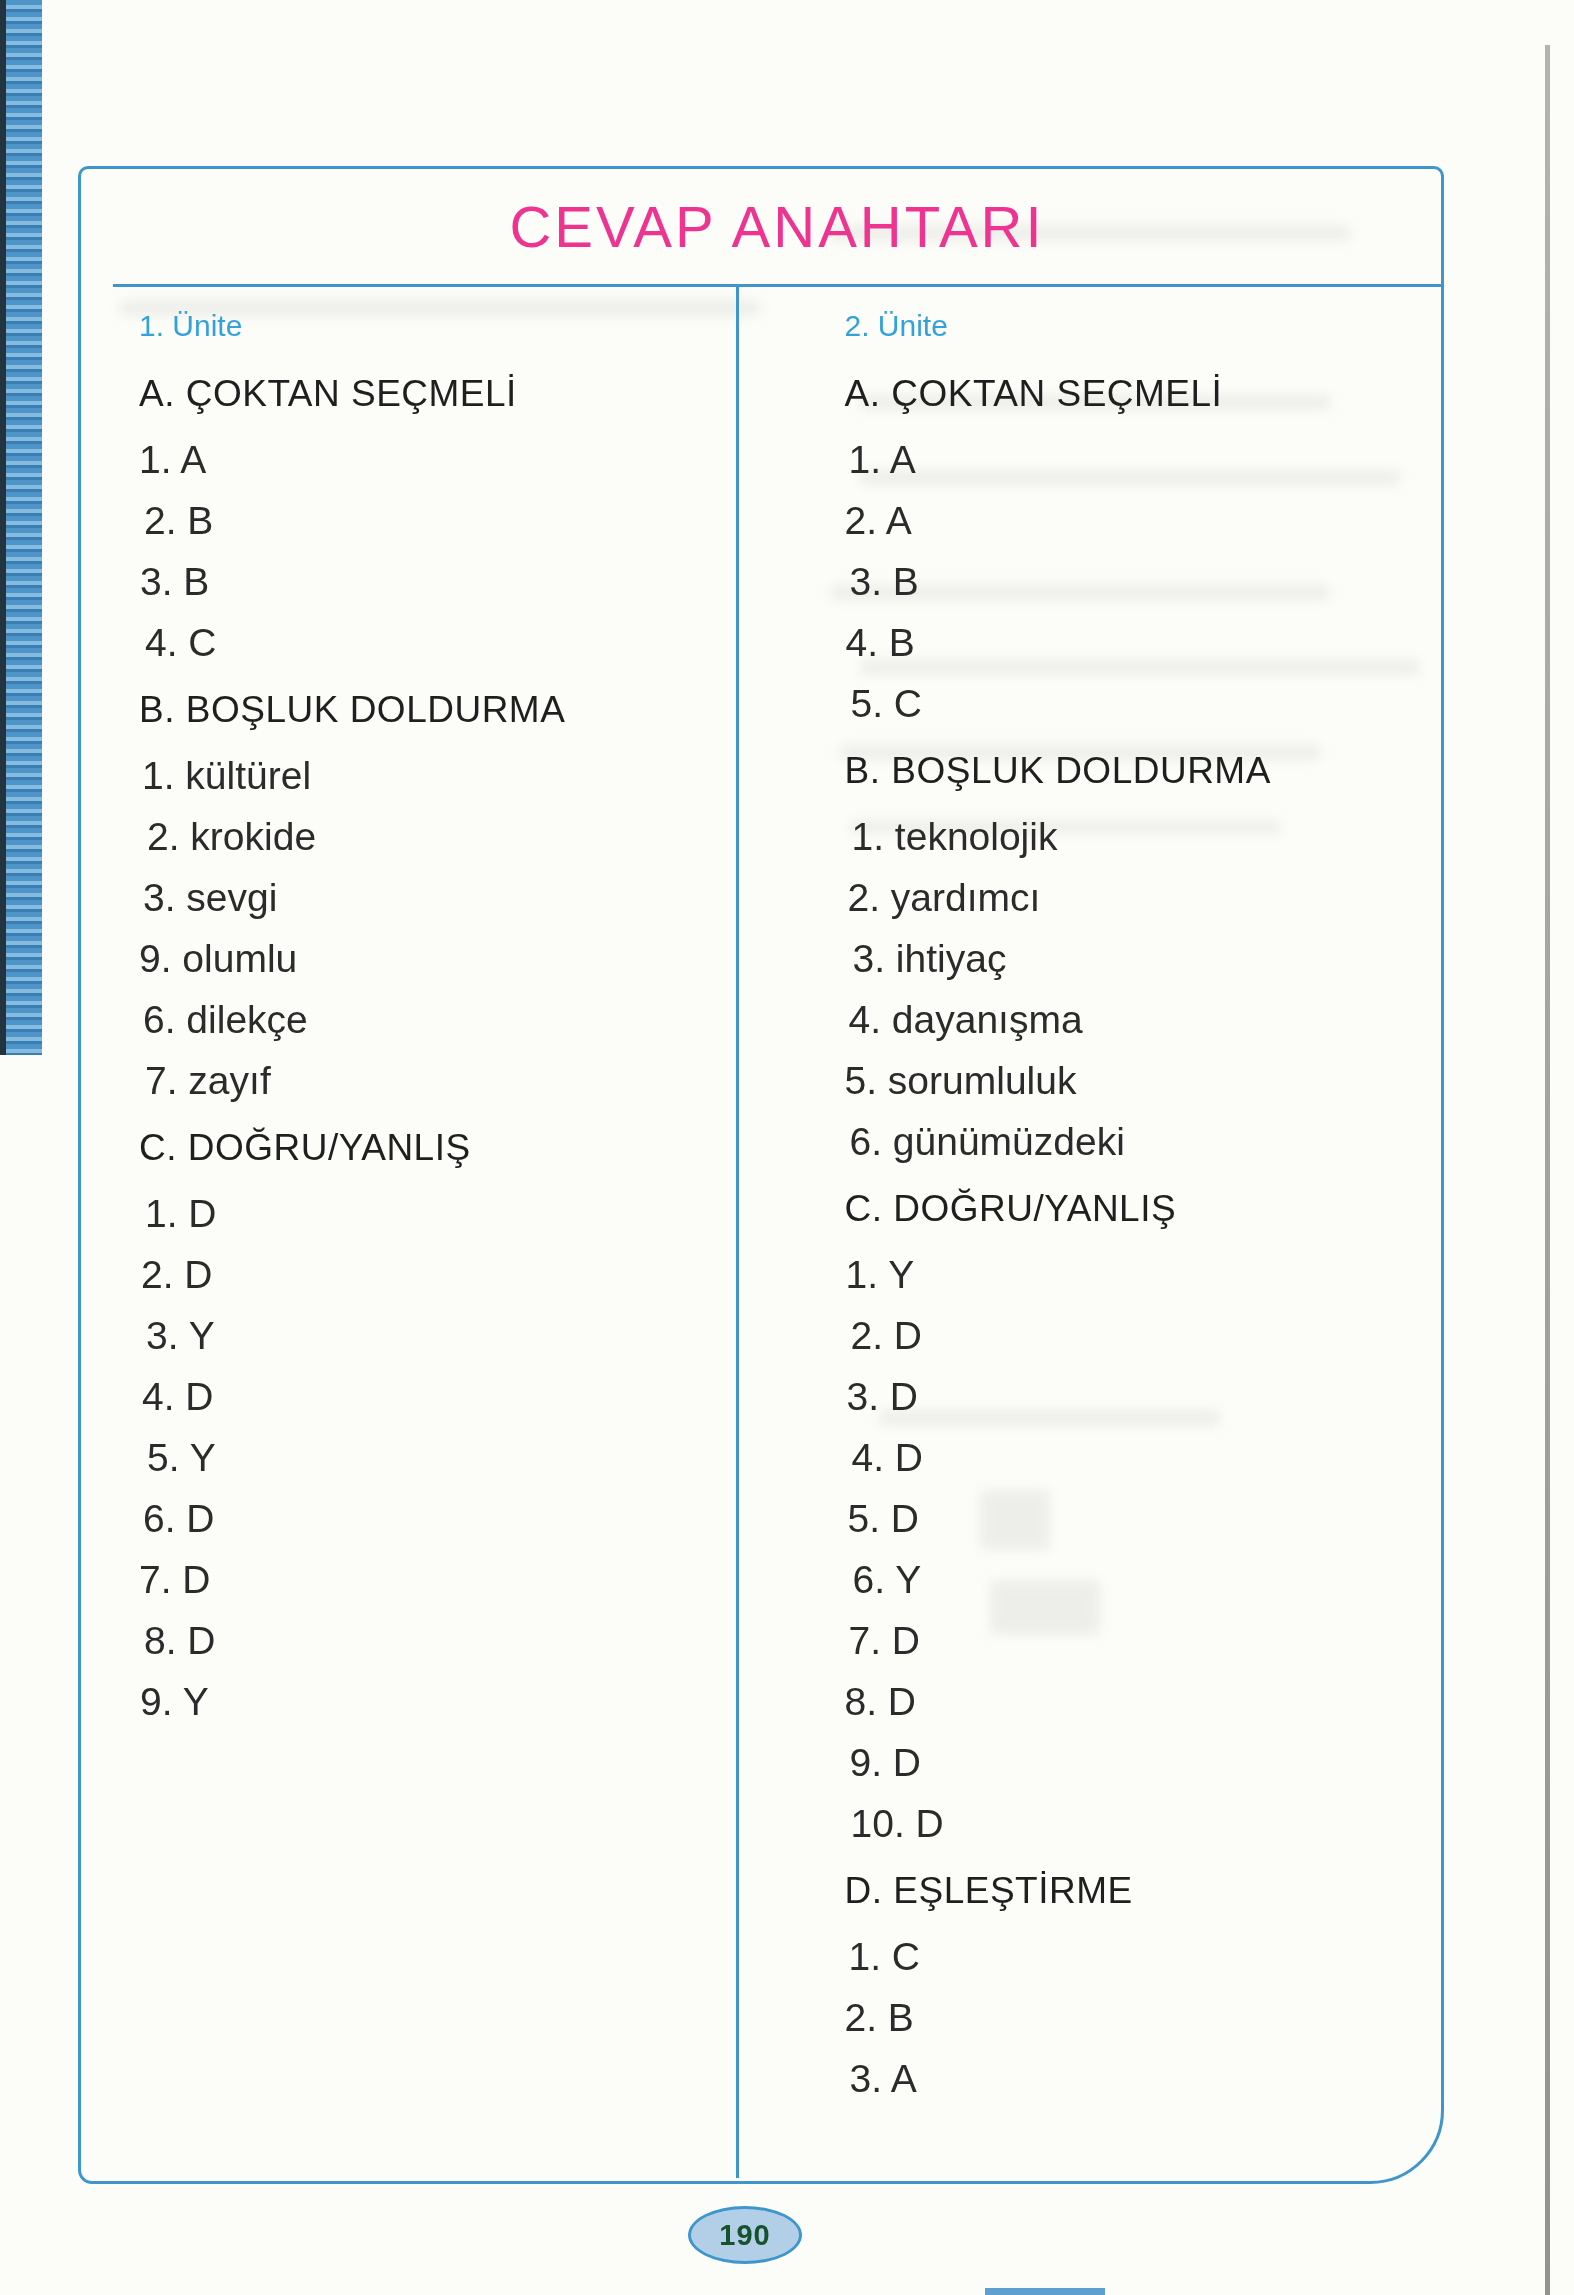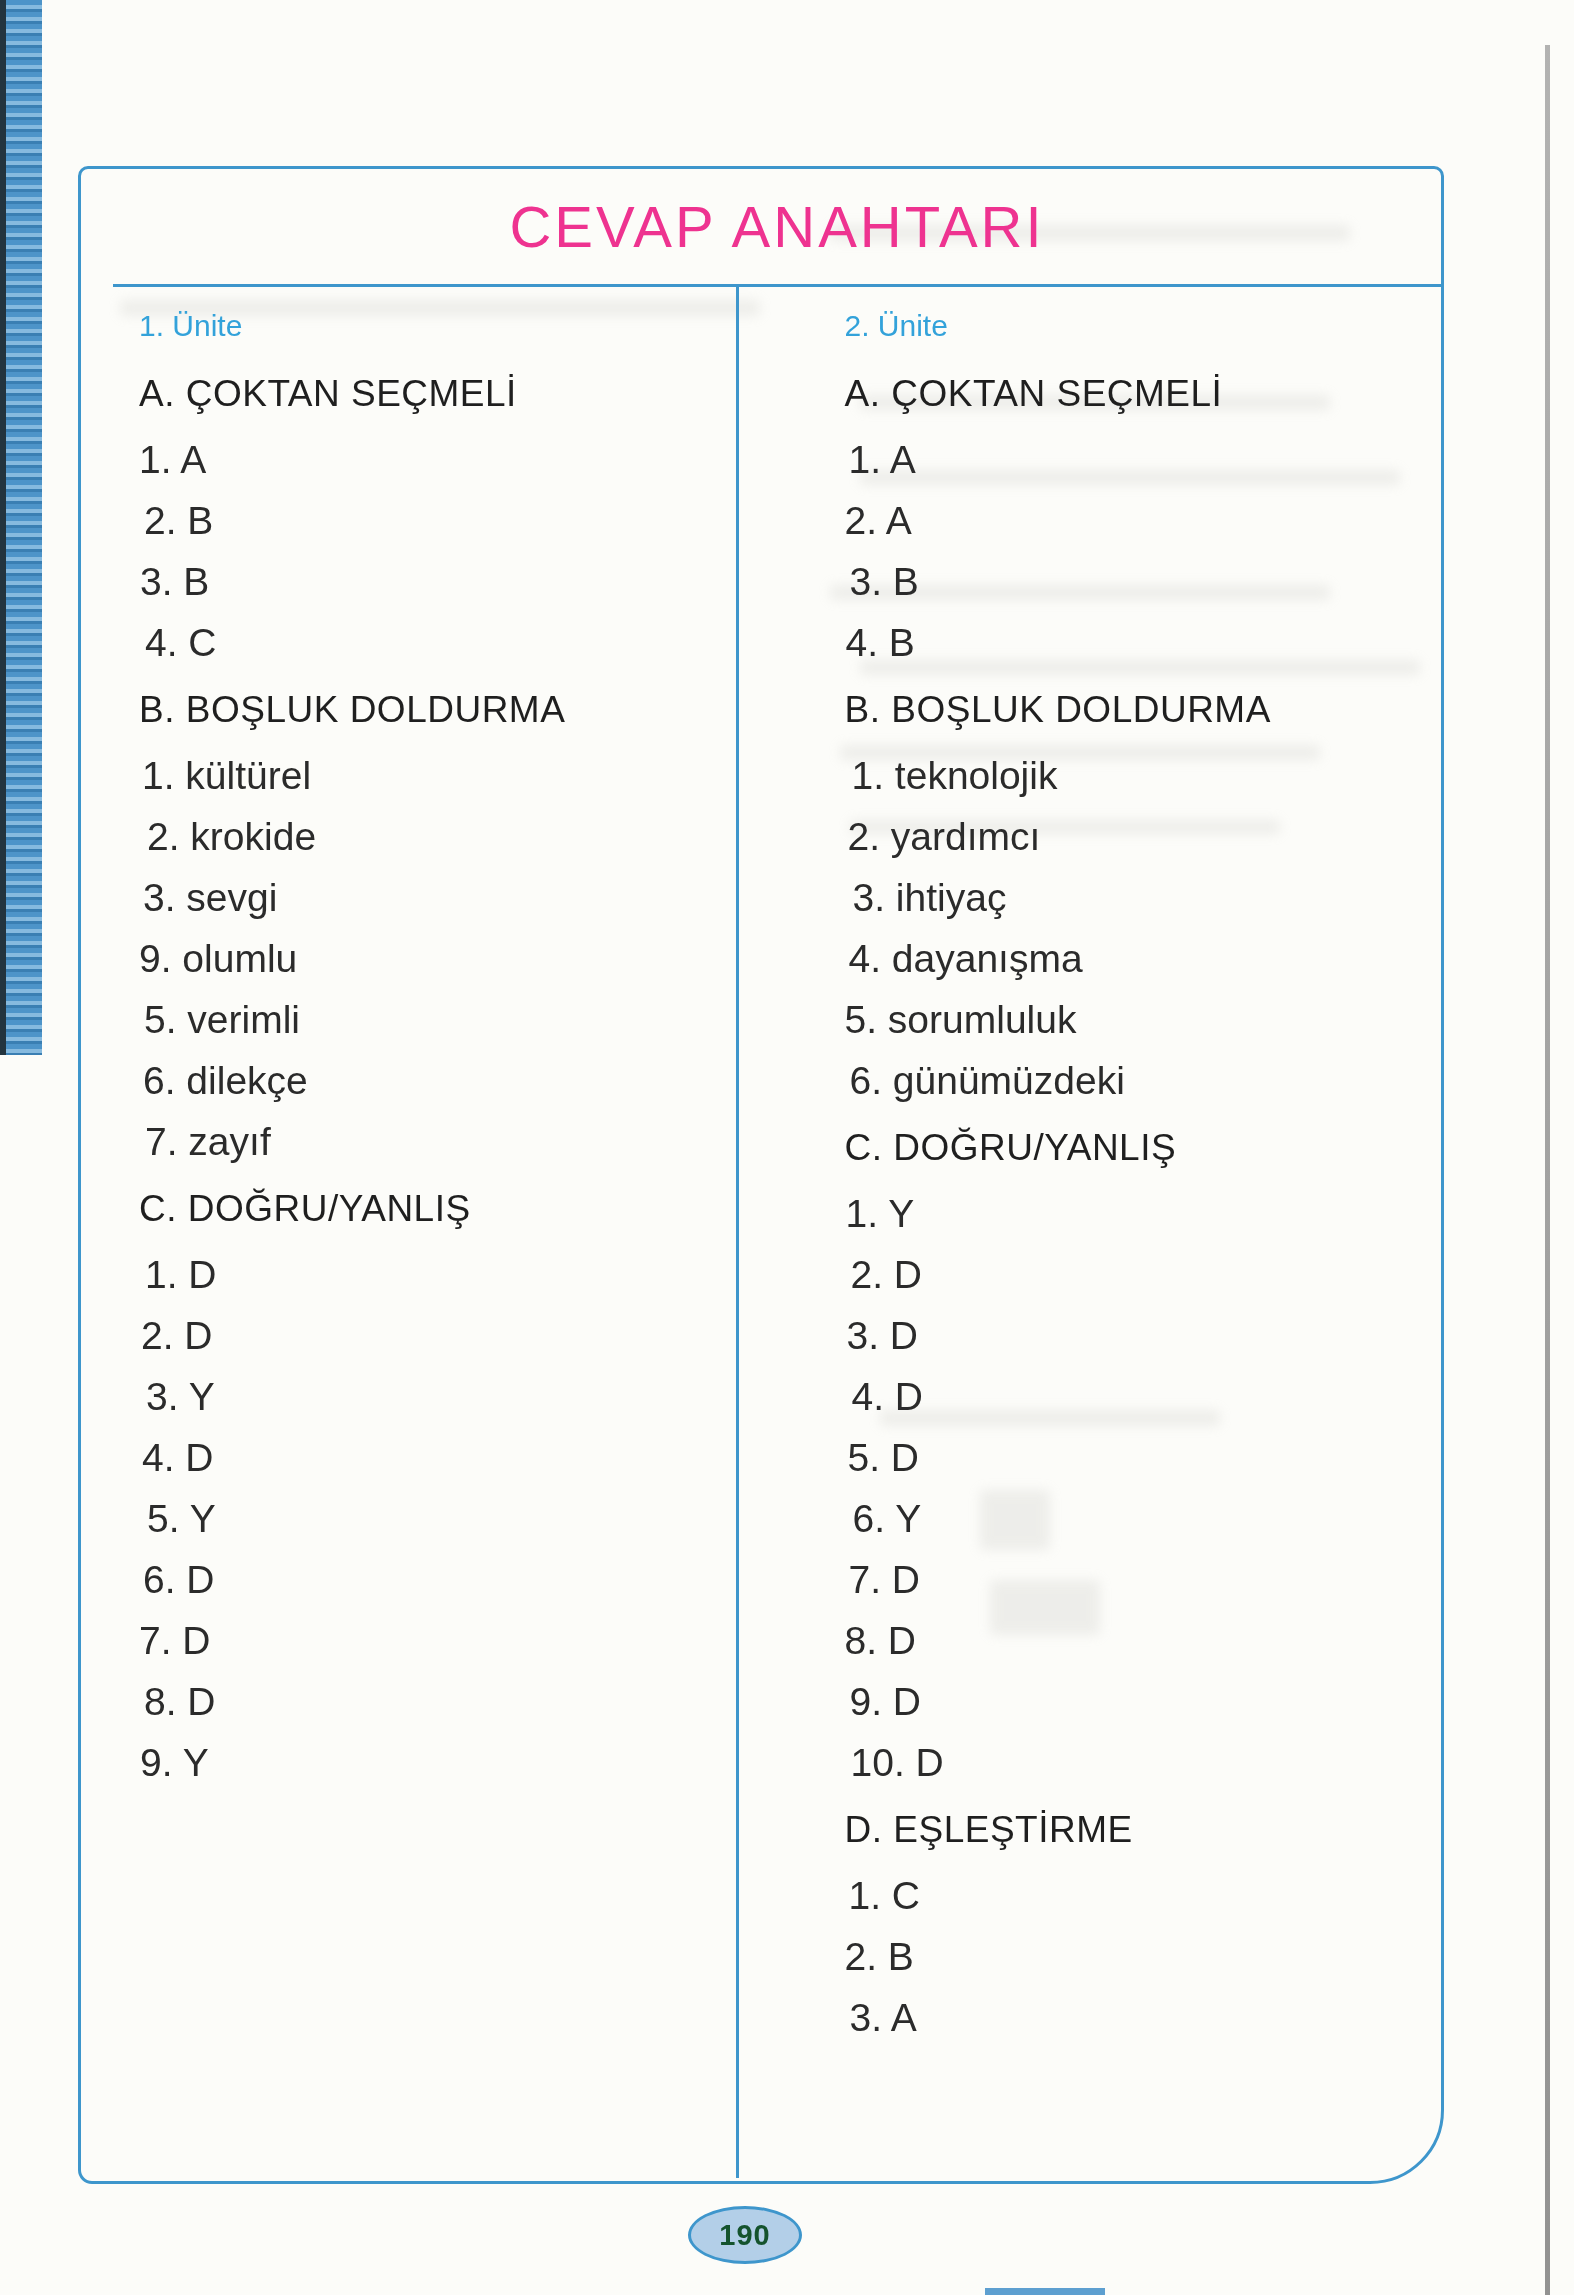--- a/index.html
+++ b/index.html
@@ -135,41 +135,41 @@
           <div class="section-heading">A. ÇOKTAN SEÇMELİ</div>
           <div class="answer-item" style="margin-left: 0px;">1. A</div>
           <div class="answer-item" style="margin-left: 5px;">2. B</div>
           <div class="answer-item" style="margin-left: 1px;">3. B</div>
           <div class="answer-item" style="margin-left: 6px;">4. C</div>
           <div class="section-heading">B. BOŞLUK DOLDURMA</div>
           <div class="answer-item" style="margin-left: 3px;">1. kültürel</div>
           <div class="answer-item" style="margin-left: 8px;">2. krokide</div>
           <div class="answer-item" style="margin-left: 4px;">3. sevgi</div>
           <div class="answer-item" style="margin-left: 0px;">9. olumlu</div>
-          <div class="answer-item" style="margin-left: 5px;">5. verimli</div>
           <div class="answer-item" style="margin-left: 4px;">6. dilekçe</div>
           <div class="answer-item" style="margin-left: 6px;">7. zayıf</div>
           <div class="section-heading">C. DOĞRU/YANLIŞ</div>
           <div class="answer-item" style="margin-left: 6px;">1. D</div>
           <div class="answer-item" style="margin-left: 2px;">2. D</div>
           <div class="answer-item" style="margin-left: 7px;">3. Y</div>
           <div class="answer-item" style="margin-left: 3px;">4. D</div>
           <div class="answer-item" style="margin-left: 8px;">5. Y</div>
           <div class="answer-item" style="margin-left: 4px;">6. D</div>
           <div class="answer-item" style="margin-left: 0px;">7. D</div>
           <div class="answer-item" style="margin-left: 5px;">8. D</div>
           <div class="answer-item" style="margin-left: 1px;">9. Y</div>
         </div>
       <div class="col">
           <div class="unit-label">2. Ünite</div>
           <div class="section-heading">A. ÇOKTAN SEÇMELİ</div>
           <div class="answer-item" style="margin-left: 4px;">1. A</div>
           <div class="answer-item" style="margin-left: 0px;">2. A</div>
           <div class="answer-item" style="margin-left: 5px;">3. B</div>
           <div class="answer-item" style="margin-left: 1px;">4. B</div>
+          <div class="answer-item" style="margin-left: 6px;">5. C</div>
           <div class="section-heading">B. BOŞLUK DOLDURMA</div>
           <div class="answer-item" style="margin-left: 7px;">1. teknolojik</div>
           <div class="answer-item" style="margin-left: 3px;">2. yardımcı</div>
           <div class="answer-item" style="margin-left: 8px;">3. ihtiyaç</div>
           <div class="answer-item" style="margin-left: 4px;">4. dayanışma</div>
           <div class="answer-item" style="margin-left: 0px;">5. sorumluluk</div>
           <div class="answer-item" style="margin-left: 5px;">6. günümüzdeki</div>
           <div class="section-heading">C. DOĞRU/YANLIŞ</div>
           <div class="answer-item" style="margin-left: 1px;">1. Y</div>
           <div class="answer-item" style="margin-left: 6px;">2. D</div>

